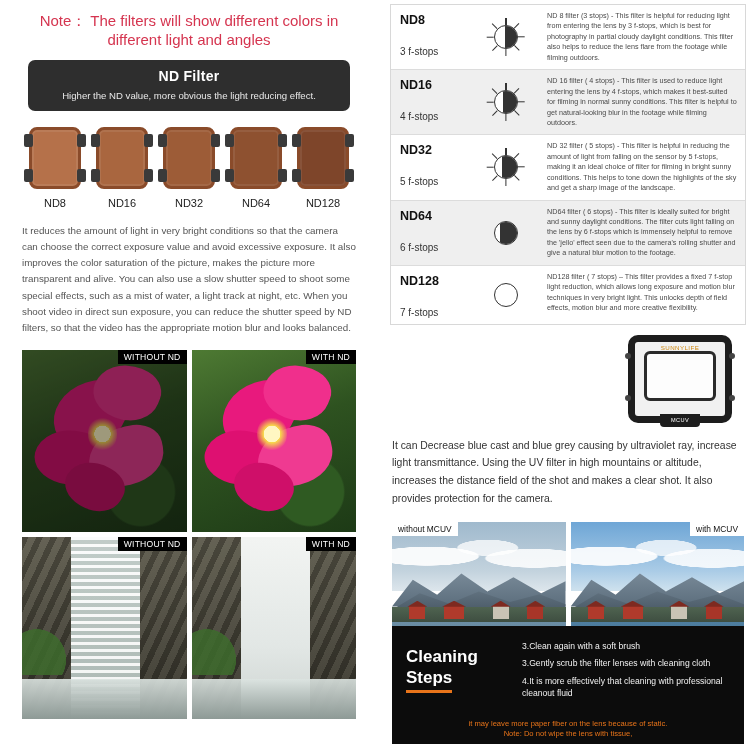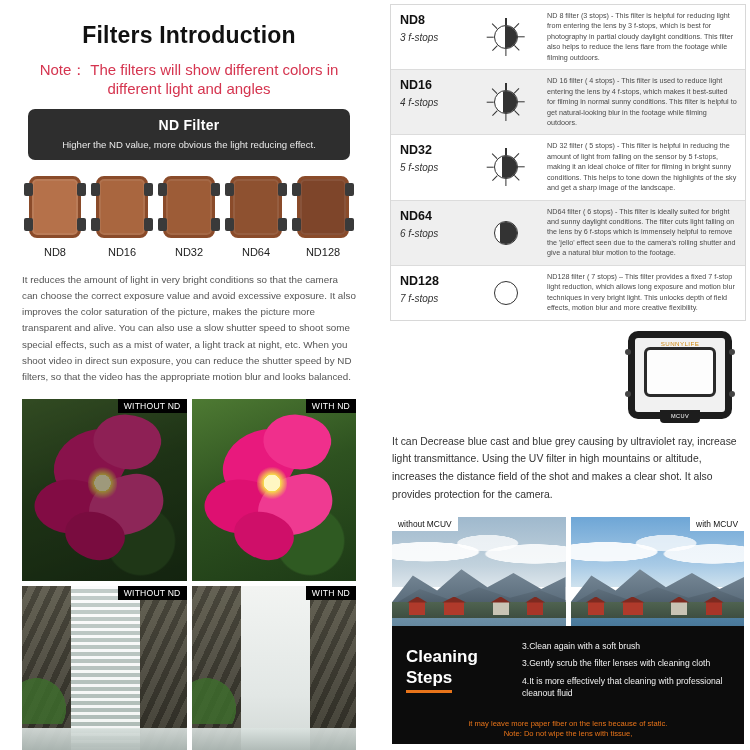--- a/index.html
+++ b/index.html
@@ -222,21 +222,21 @@
     border-bottom: 1px solid #dcdcdc;
     min-height: 50px;
   }
   .nd-row:last-child { border-bottom: none; }
   .nd-row.alt { background: #efefef; }
   .nd-c1 {
     width: 78px;
     padding: 8px 6px 6px 9px;
   }
   .nd-c1 .n { font-size: 12.5px; font-weight: bold; color: #111; }
-  .nd-c1 .s { font-size: 10px; color: #333; margin-top: 5px; font-style: italic; }
+  .nd-c1 .s { font-size: 10px; color: #333; margin-top: 19px; }
   .nd-c2 {
     width: 74px;
     display: flex; align-items: center; justify-content: center;
   }
   .nd-c3 {
     flex: 1;
     padding: 6px 8px 6px 4px;
     font-size: 7.2px;
     line-height: 1.45;
     color: #4a4a4a;
@@ -457,21 +457,20 @@
     line-height: 1.35;
   }
 </style>
 </head>
 <body>
 
 <div id="page">
 
   <div id="left">
 
-    <div class="title">Filters Introduction</div>
 
     <div class="note-line">
       <span class="note-label">Note：</span>
       <span>The filters will show different colors in different light and angles</span>
     </div>
 
     <div class="nd-banner">
       <div class="bt">ND Filter</div>
       <div class="bs">Higher the ND value, more obvious the light reducing effect.</div>
     </div>

